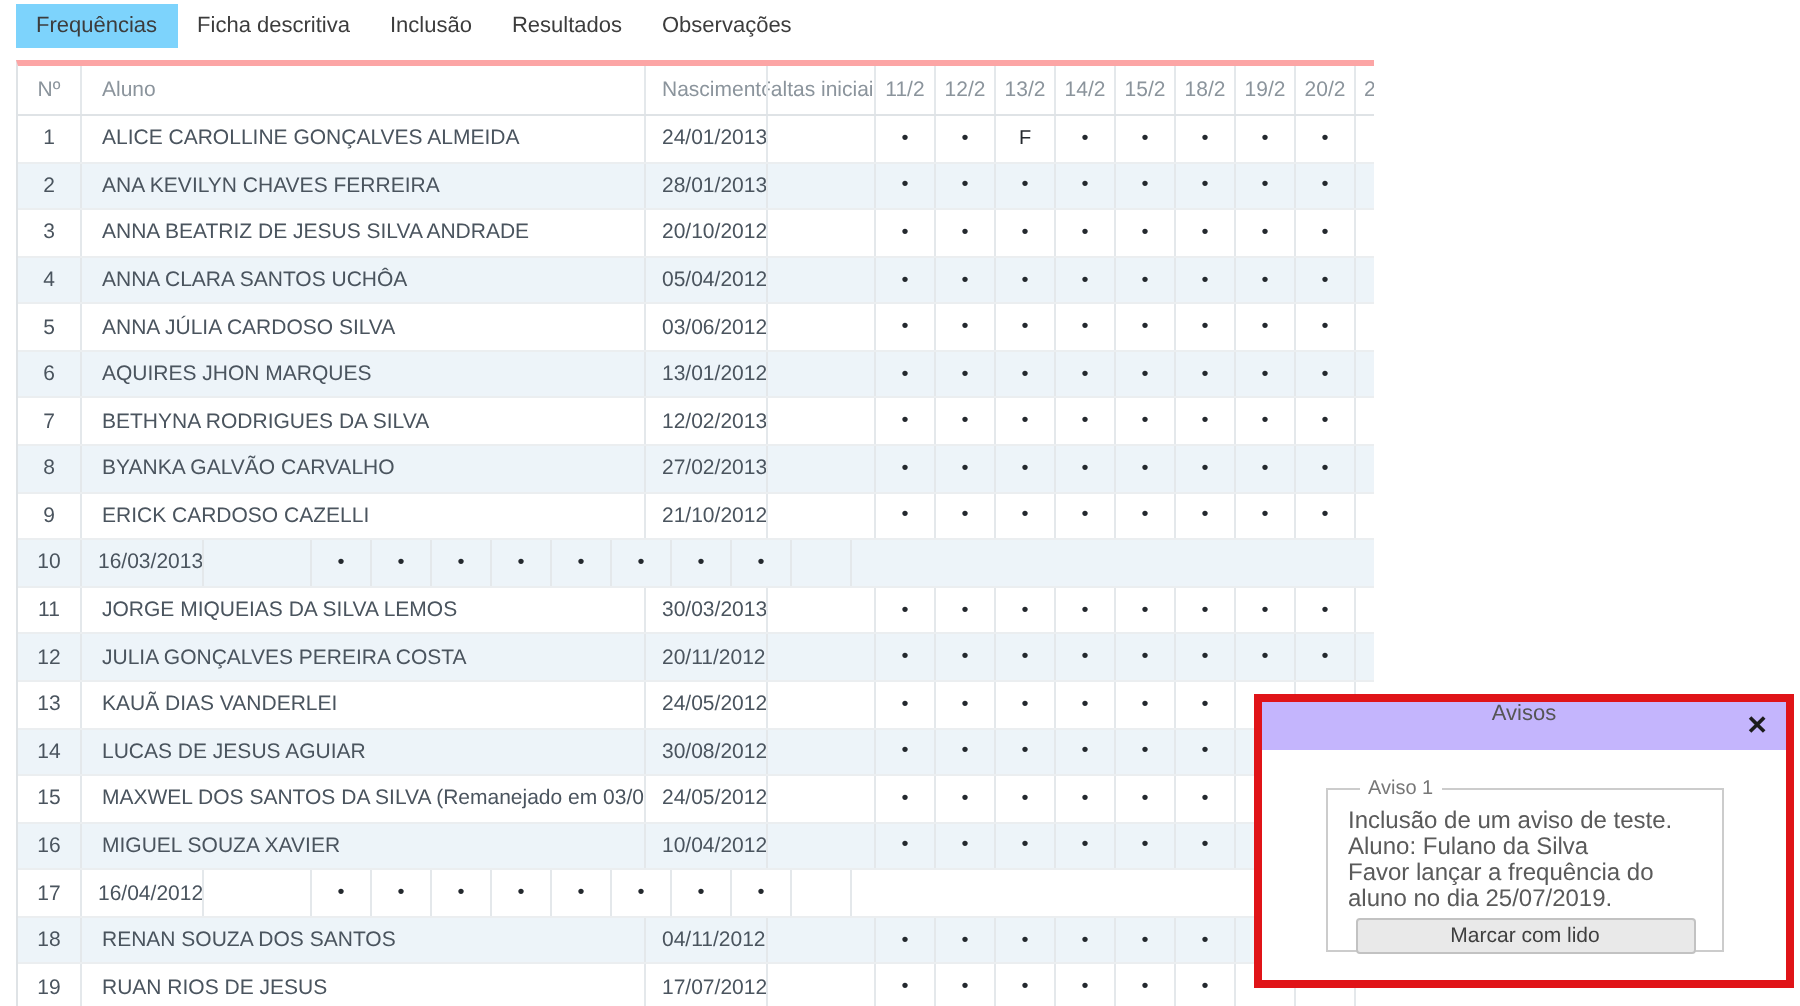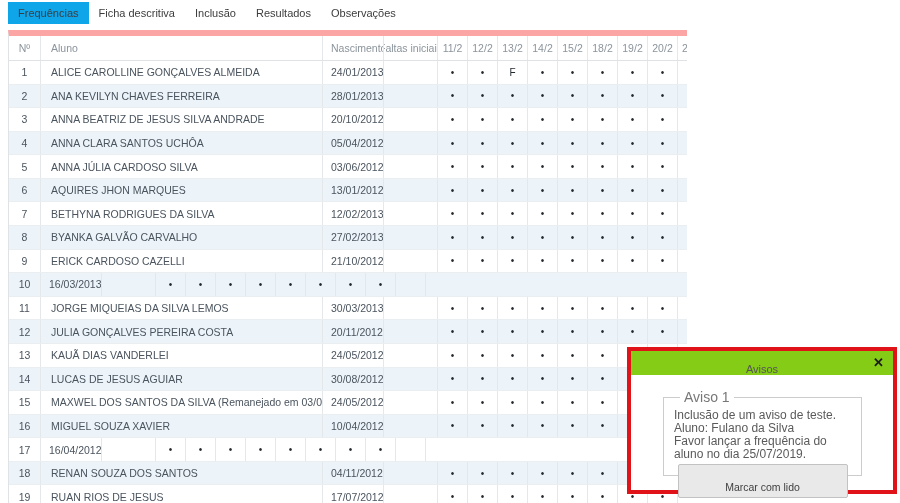--- a/index.html
+++ b/index.html
@@ -3,56 +3,56 @@
 <meta charset="utf-8">
 <style>
   html,body{margin:0;padding:0}
   body{
     width:900px;height:503px;overflow:hidden;background:#fff;
     font-family:"Liberation Sans",sans-serif;position:relative;
   }
   
   #tabbar{position:absolute;top:2px;left:8px;display:flex;align-items:stretch}
   .tab{font-size:11px;color:#3c3c3c;padding:5px 10px;cursor:pointer;white-space:nowrap}
-  .tab.active{background:#0ea5e9}
+  .tab.active{background:#7dd3fc}
   
   #table{
     position:absolute;top:30px;left:8px;width:679px;height:473px;overflow:hidden;
-    border-top:6px solid #fca5a5;border-left:1px solid #dfe3e6;box-sizing:border-box;
+    border-top:3px solid #fca5a5;border-left:1px solid #dfe3e6;box-sizing:border-box;
   }
   .trow{display:flex;width:699px;height:23.58px;box-sizing:border-box;
         border-bottom:1px solid #ebeef0;background:#fff}
   .trow.alt{background:#edf4f9}
   .trow.thead{height:25px;border-bottom:1px solid #dfe3e6;background:#fff}
   .cell{box-sizing:border-box;border-right:1px solid #e4e8eb;font-size:10.5px;color:#4a545e;
         display:flex;align-items:center;overflow:hidden;white-space:nowrap}
   .thead .cell{color:#8b949c}
   .c-num{width:32px;justify-content:center}
   .c-name{width:282px;padding-left:10px}
   .c-birth{width:61px;padding-left:8px}
   .c-faltas{width:54px;justify-content:center}
   .c-date{width:30px;justify-content:center}
   .c-last{justify-content:flex-start;padding-left:4px}
   .mark{font-size:10px;color:#24292e}
   
   #popup{position:absolute;left:627px;top:347px;width:270px;height:147px;box-sizing:border-box;
          border:4px solid #e01418;background:#fff}
-  .popup-titlebar{height:24px;background:#84cc16;display:flex;align-items:flex-end;
+  .popup-titlebar{height:24px;background:#c4b5fd;display:flex;align-items:flex-start;
                   justify-content:center;position:relative}
   .popup-title{font-size:11px;color:#555}
   .popup-close{position:absolute;right:9px;top:3px;font-size:13px;font-weight:bold;
                color:#1c1c1c;cursor:pointer;line-height:18px}
   fieldset.aviso{margin:14px 30px 0 32px;width:199px;box-sizing:border-box;height:87px;
                  border:1px solid #cccccc;padding:4px 10px 0;position:relative}
-  fieldset.aviso legend{font-size:14px;color:#777;padding:0 4px;margin-left:6px}
+  fieldset.aviso legend{font-size:10px;color:#777;padding:0 4px;margin-left:6px}
   .aviso-text{font-size:12px;color:#5a5a5a;line-height:13px;white-space:normal}
   .aviso-text div{white-space:normal}
   button.mark-read{display:block;margin:3px auto 0;width:170px;height:18px;font-size:10.5px;
                    color:#3f3f3f;background:#e9e9e9;border:1px solid #c2c2c2;border-radius:2px;
-                   font-family:inherit;cursor:pointer;padding:16px}
+                   font-family:inherit;cursor:pointer;padding:0}
 </style>
 </head>
 <body>
 
 <div id="tabbar">
     <div class="tab active">Frequências</div>
     <div class="tab">Ficha descritiva</div>
     <div class="tab">Inclusão</div>
     <div class="tab">Resultados</div>
     <div class="tab">Observações</div>

